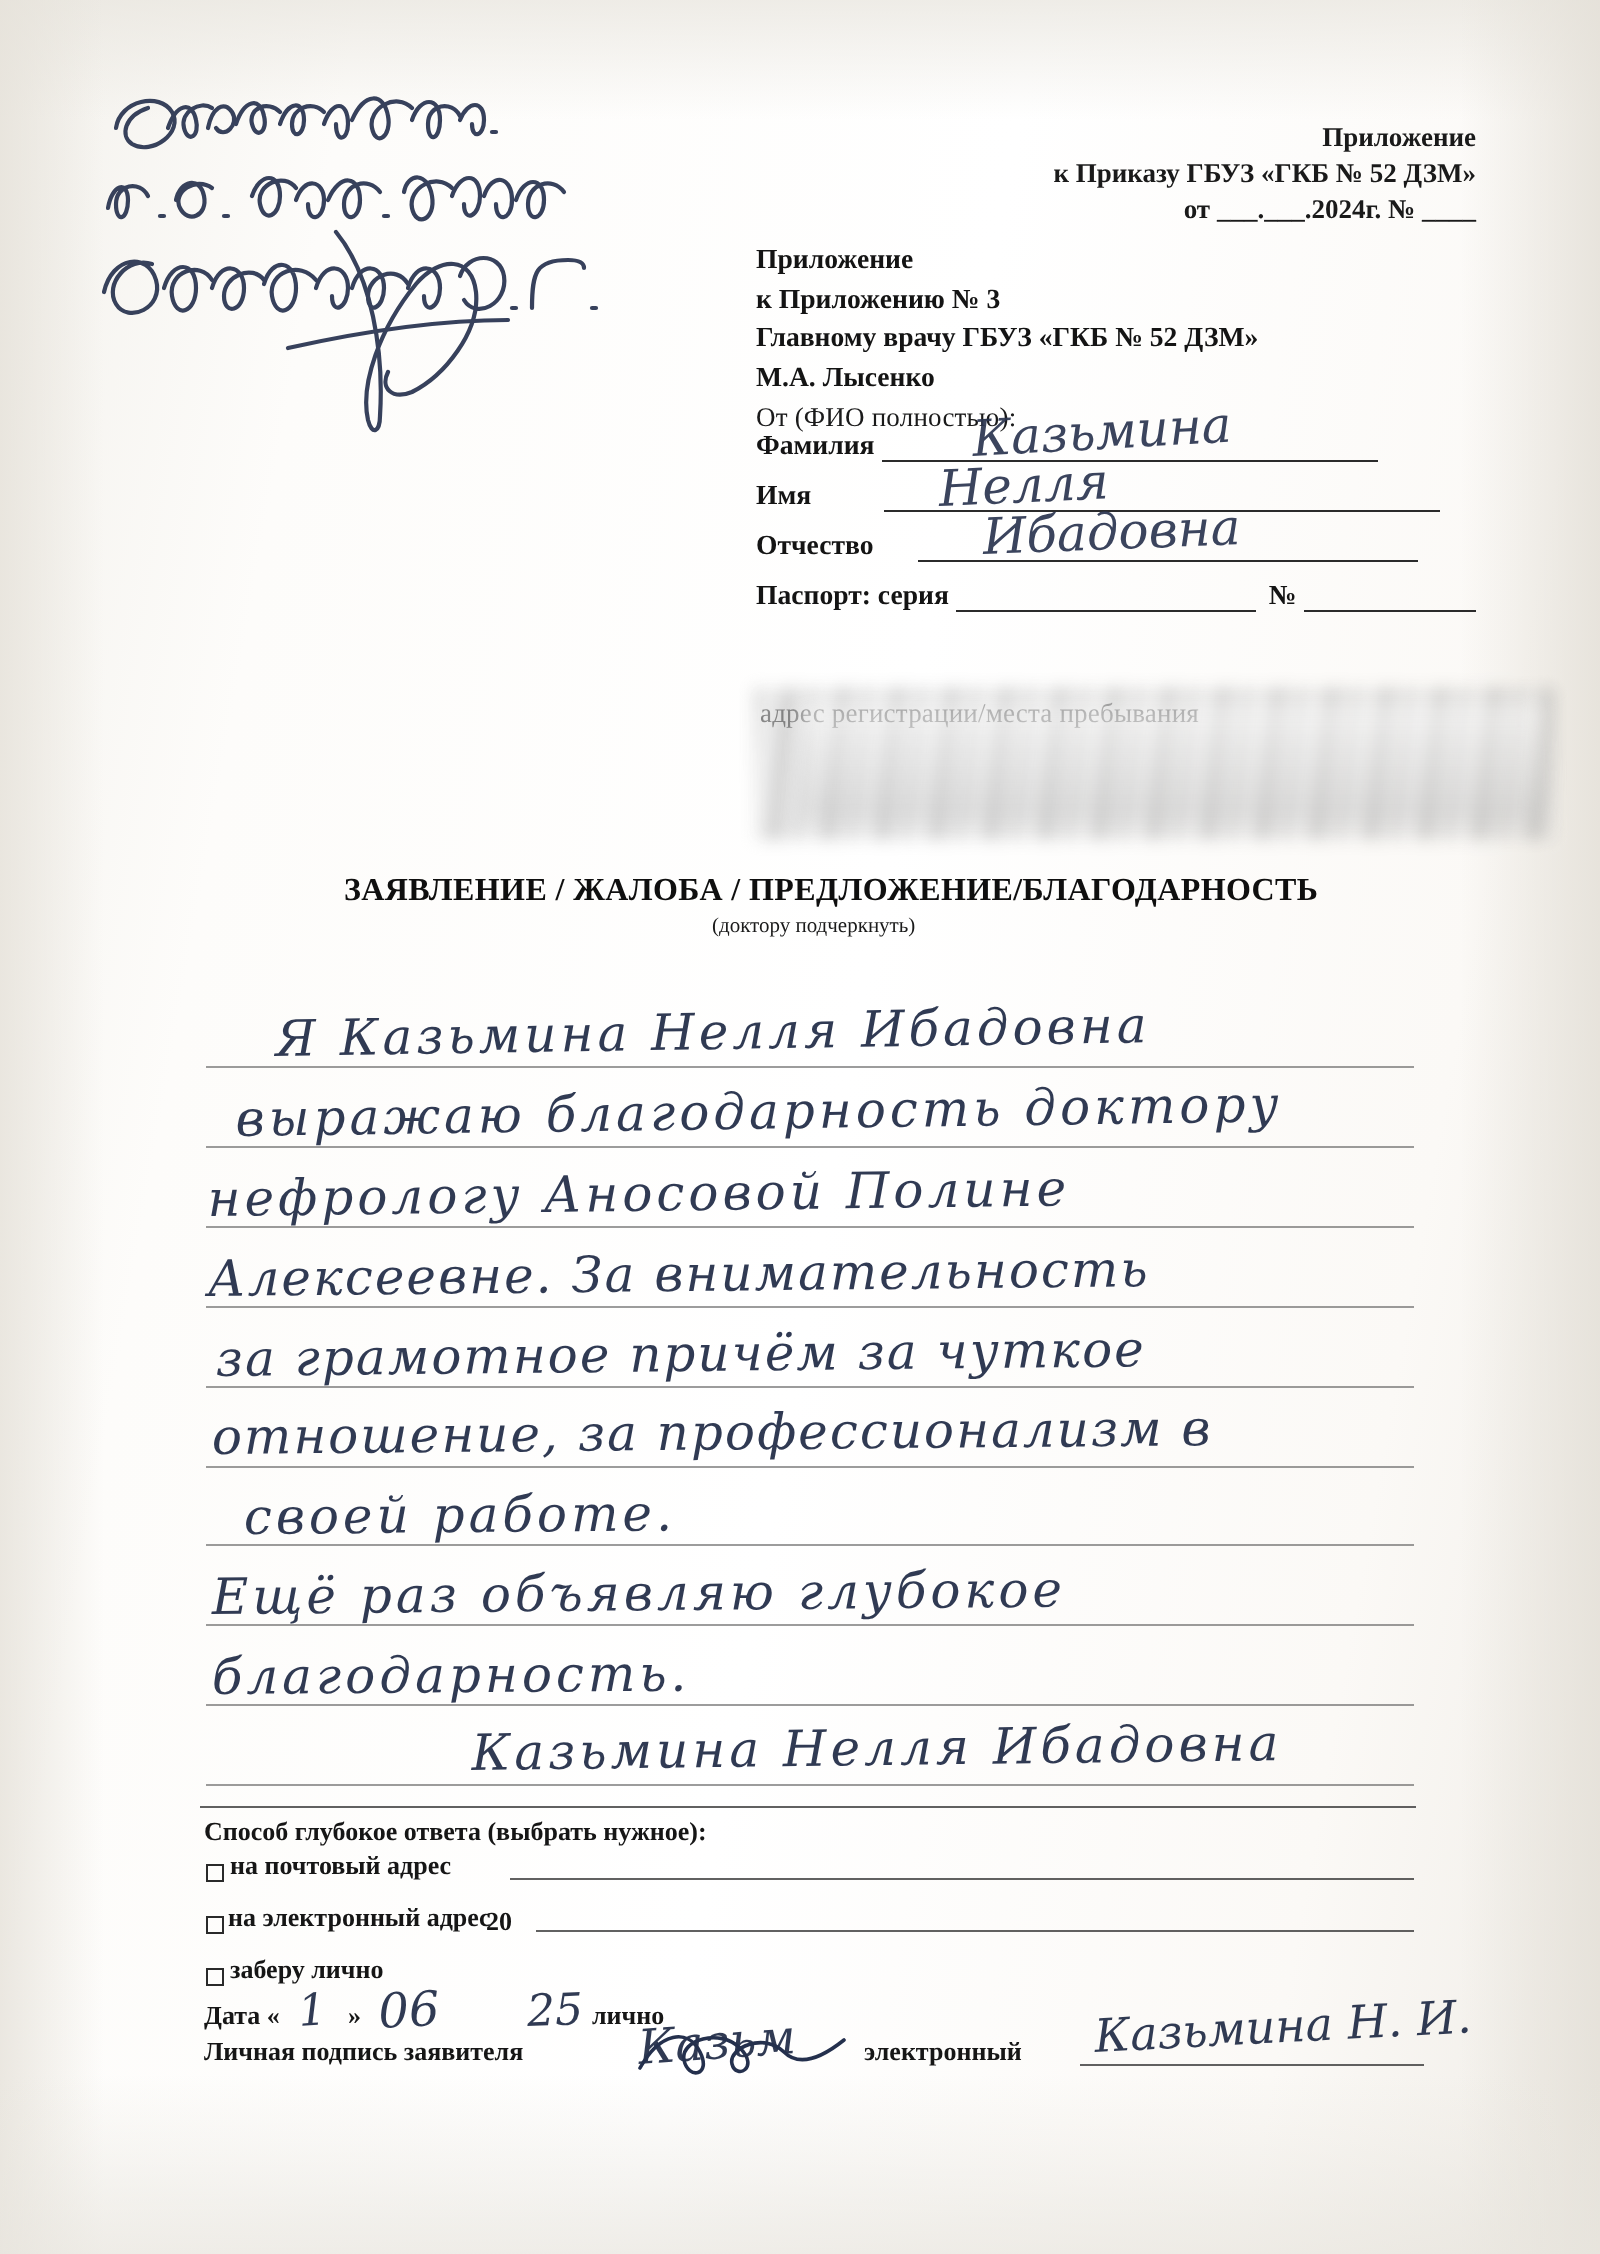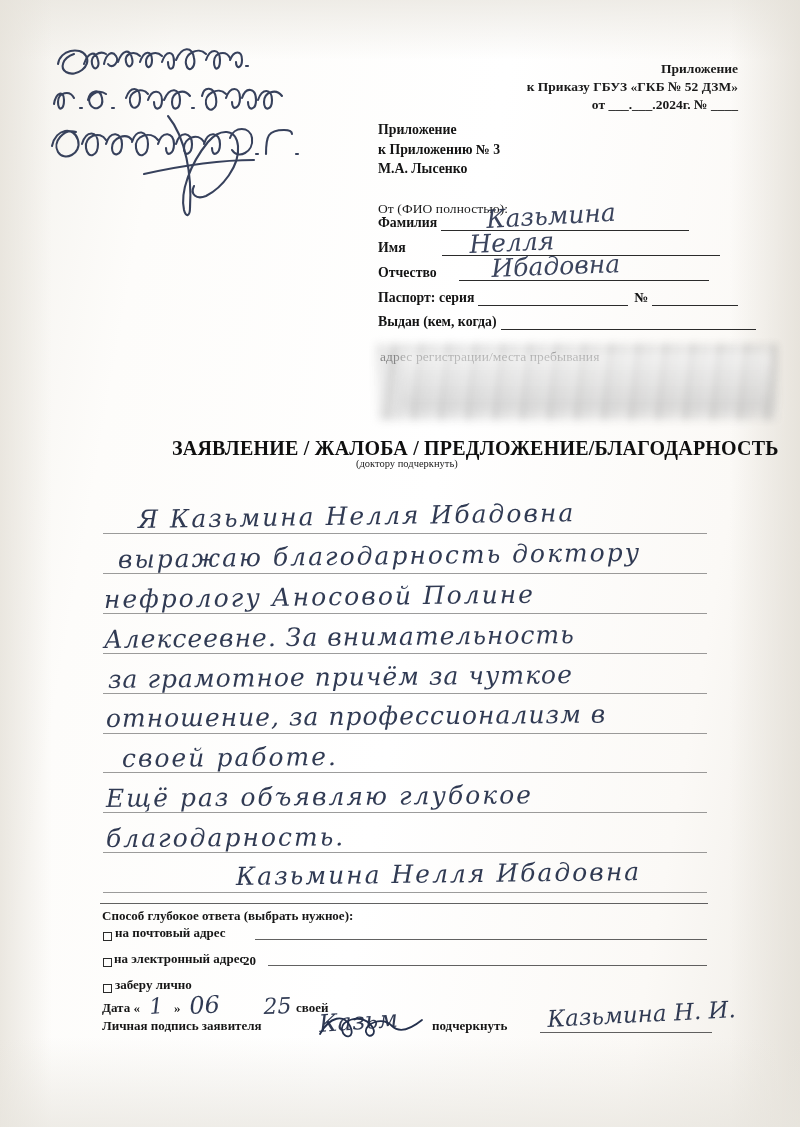--- a/index.html
+++ b/index.html
@@ -103,21 +103,21 @@
     border-bottom: 1px solid #2b2b2b;
     height: 14px;
   }
 
   
   #title {
     position: absolute;
     left: 172px;
     top: 437px;
     font-weight: bold;
-    font-size: 20px;
+    font-size: 16px;
     letter-spacing: .2px;
     color: #0f0f0f;
     white-space: nowrap;
   }
   #subtitle {
     position: absolute;
     left: 356px;
     top: 458px;
     font-size: 10.5px;
     color: #1a1a1a;
@@ -258,20 +258,21 @@
 
   <div id="hdr-right">
     <span class="ln">Приложение</span>
     <span class="ln">к Приказу ГБУЗ «ГКБ № 52 ДЗМ»</span>
     <span class="ln">от ___.___.2024г. № ____</span>
   </div>
 
   <div id="addr">
     <span class="ln">Приложение</span>
     <span class="ln">к Приложению № 3</span>
+    <span class="ln">Главному врачу ГБУЗ «ГКБ № 52 ДЗМ»</span>
     <span class="ln">М.А. Лысенко</span>
   </div>
 
   <div class="tx b" style="left:378px; top:200px;">От (ФИО полностью):</div>
 
   <div class="frow" style="left:378px; top:215px;">
     <span class="lbl">Фамилия</span>
     <span class="rule" style="width:248px;"></span>
   </div>
   <div class="hw" style="left:487px; top:205px; font-size:25px; transform:rotate(-3.2deg);">Казьмина</div>
@@ -288,24 +289,20 @@
   </div>
   <div class="hw" style="left:492px; top:254px; font-size:25px; transform:rotate(-2.2deg);">Ибадовна</div>
 
   <div class="frow" style="left:378px; top:290px;">
     <span class="lbl">Паспорт: серия</span>
     <span class="rule" style="width:150px;"></span>
     <span class="lbl" style="margin-left:6px; margin-right:4px;">№</span>
     <span class="rule" style="width:86px;"></span>
   </div>
 
-  <div class="frow" style="left:378px; top:314px;">
-    <span class="lbl">Выдан (кем, когда)</span>
-    <span class="rule" style="width:255px;"></span>
-  </div>
 
   <div class="tx" style="left:380px; top:348px; color:#555;">адрес регистрации/места пребывания</div>
   <div id="redaction"></div>
   <div id="redaction2"></div>
 
   <div id="title">ЗАЯВЛЕНИЕ / ЖАЛОБА / ПРЕДЛОЖЕНИЕ/БЛАГОДАРНОСТЬ</div>
   <div id="subtitle">(доктору подчеркнуть)</div>
 
   <div class="bodyline" style="top:533px;"></div>
   <div class="bodyline" style="top:573px;"></div>
@@ -343,23 +340,23 @@
 
   <div class="chk" style="left:103px; top:984px;"></div>
   <div class="lowtx b" style="left:115px; top:977px;">заберу лично</div>
 
   <div class="lowtx b" style="left:102px; top:1000px;text-align:center;">Дата «</div>
   <div class="hw ink" style="left:150px; top:994px; font-size:22px; transform:rotate(-4deg);">1</div>
   <div class="lowtx b" style="left:174px; top:1000px;">»</div>
   <div class="hw ink" style="left:190px; top:992px; font-size:24px; transform:rotate(-3deg);">06</div>
   <div class="lowtx b" style="left:243px; top:953px;">20</div>
   <div class="hw ink" style="left:264px; top:994px; font-size:22px; transform:rotate(-2deg);">25</div>
-  <div class="lowtx b" style="left:296px; top:1000px;">своей</div>
+  <div class="lowtx b" style="left:296px; top:1000px;">лично</div>
 
   <div class="lowtx b" style="left:102px; top:1018px;">Личная подпись заявителя</div>
   <div class="hw ink" style="left:320px; top:1010px; font-size:24px; transform:rotate(-4deg);">Казьм</div>
   <svg style="position:absolute; left:316px; top:1008px;" width="110" height="34" viewBox="0 0 110 34" fill="none">
     <path d="M4 26 C14 8, 28 6, 34 18 C40 30, 28 32, 26 22 C24 12, 44 6, 54 16 C64 26, 52 32, 50 24 C48 16, 66 8, 76 18 C84 26, 96 20, 106 12" stroke="#24304d" stroke-width="1.8" fill="none" stroke-linecap="round"></path>
   </svg>
-  <div class="lowtx b" style="left:432px; top:1018px;">подчеркнуть</div>
+  <div class="lowtx b" style="left:432px; top:1018px;">электронный</div>
   <div class="lowline" style="left:540px; top:1032px; width:172px;"></div>
   <div class="hw ink" style="left:548px; top:1006px; font-size:23px; transform:rotate(-3deg);">Казьмина Н. И.</div>
 </div>
 
 </body></html>

